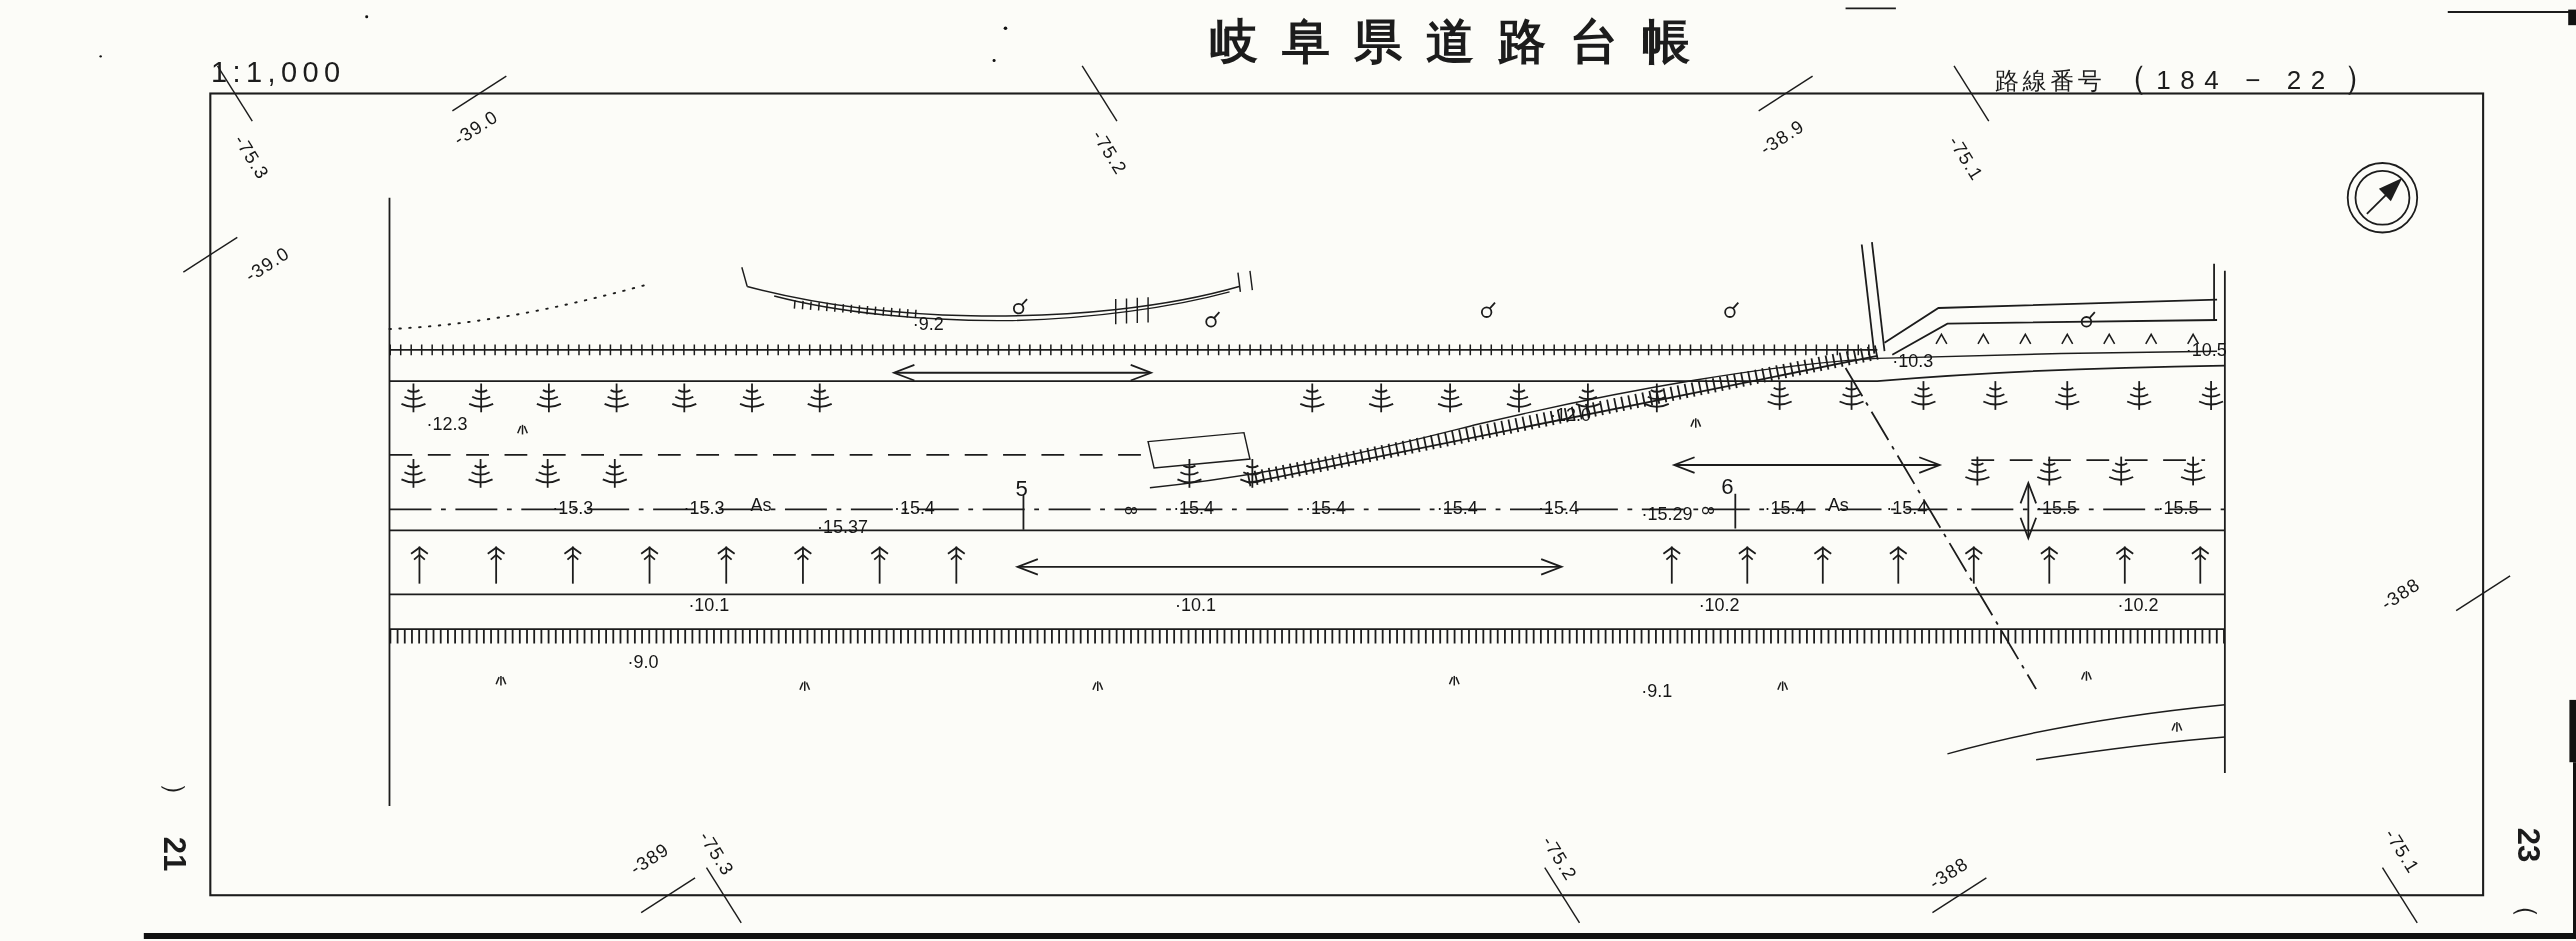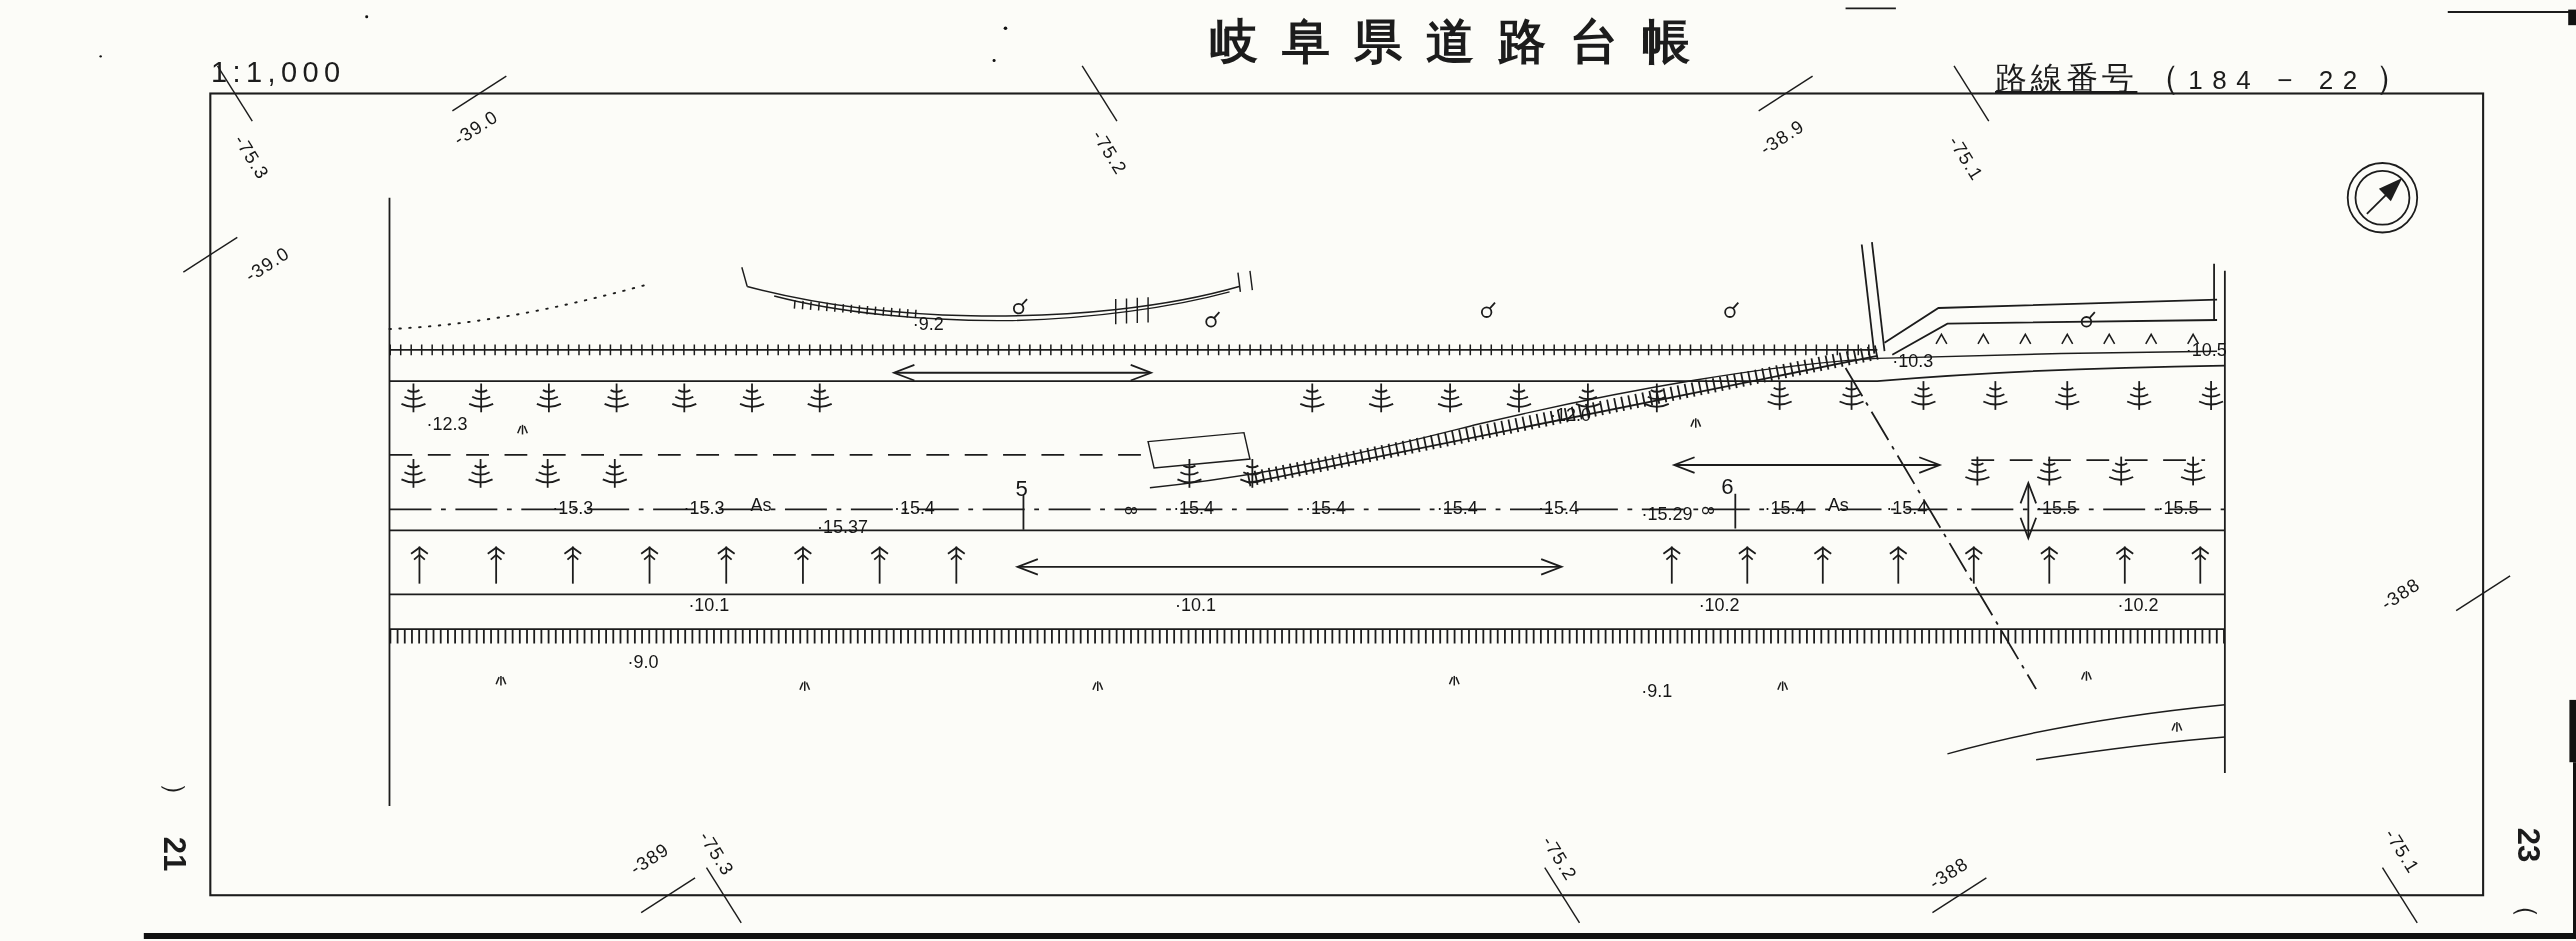--- a/index.html
+++ b/index.html
@@ -7,21 +7,21 @@
   body { width:2576px; height:942px; font-family:"Liberation Sans", sans-serif; }
   .page { position:relative; width:2576px; height:942px; background:#fcfcf8; overflow:hidden; color:#1c1c1c; }
   svg.map { position:absolute; left:0; top:0; width:2576px; height:942px; }
 
   
   .scale-note { position:absolute; left:211px; top:56px; font-size:29px; letter-spacing:5.4px; font-family:"Liberation Sans", sans-serif; }
   .sheet-title { position:absolute; left:983px; top:9.6px; width:731px; text-align:right;
                  font-size:48px; font-weight:bold; letter-spacing:24px; font-family:sans-serif; }
   .route-box { position:absolute; left:1995px; top:55px; display:flex; align-items:baseline; gap:8.4px;
                font-family:sans-serif; }
-  .route-box .lbl { font-size:32px; letter-spacing:3.6px;text-decoration:underline; }
+  .route-box .lbl { font-size:24px; letter-spacing:3.6px; }
   .route-box .paren { font-size:34px; }
   .route-box .val { font-size:26px; letter-spacing:9.6px; font-family:"Liberation Sans", sans-serif; }
 
   
   .m-rot { position:absolute; font-family:sans-serif; transform:rotate(90deg); }
   .m-l-paren { left:162px; top:777px; font-size:27.6px; }
   .m-l-num  { left:157px; top:836px; font-size:31px; font-weight:bold; font-family:"Liberation Sans", sans-serif; }
   .m-r-num  { left:2511px; top:827px; font-size:31px; font-weight:bold; font-family:"Liberation Sans", sans-serif; }
   .m-r-paren{ left:2514px; top:886px; font-size:27.6px; }
 

